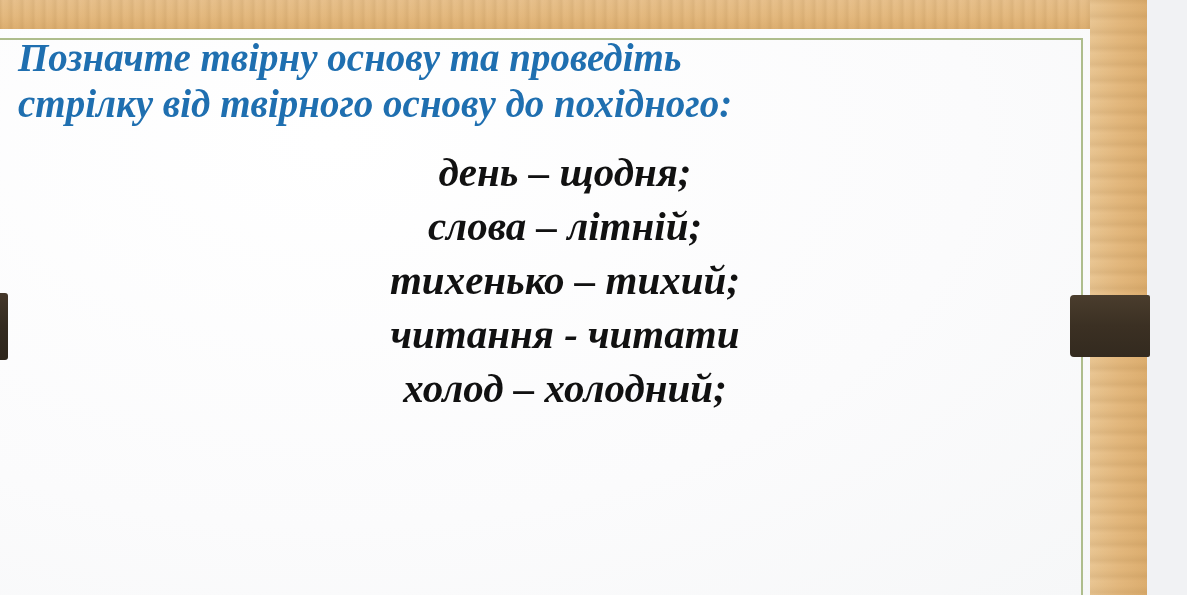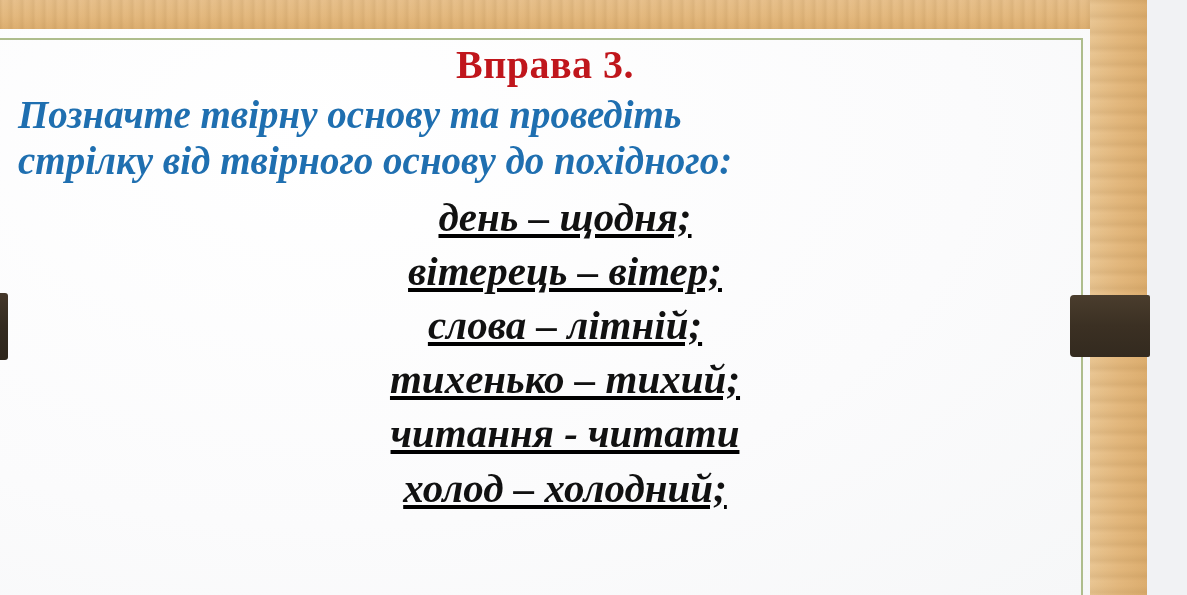--- a/index.html
+++ b/index.html
@@ -131,24 +131,23 @@
     padding-right: 10px;
   }
   .instruction .line {
     display: block;
     white-space: nowrap;
     text-align: left;
     padding-left: 8px;
   }
 
   .pairs {
-    margin: 4px;
+    margin: 16px;
     padding-top: 2px;
     list-style: none;
-    text-decoration: underline;
   }
   .pairs li {
     font-size: 41px;
     font-weight: bold;
     font-style: italic;
     color: #111111;
     line-height: 1.32;
     white-space: nowrap;
   }
 </style>
@@ -159,30 +158,28 @@
 
   <div class="wood-top"></div>
   <div class="wood-right"></div>
   <div class="page-edge-right"></div>
 
   <div class="slide">
     <div class="slide-inner-border"></div>
 
     <div class="content">
 
-      <h1 class="title">Вправа 3.</h1>
 
       <div class="instruction">
         <span class="line">Позначте твірну основу та проведіть</span>
         <span class="line">стрілку від твірного основу до похідного:</span>
       </div>
 
       <ul class="pairs">
         <li>день – щодня;</li>
-        <li>вітерець – вітер;</li>
         <li>слова – літній;</li>
         <li>тихенько – тихий;</li>
         <li>читання - читати</li>
         <li>холод – холодний;</li>
       </ul>
 
     </div>
   </div>
 
   <div class="clamp-right"></div>

